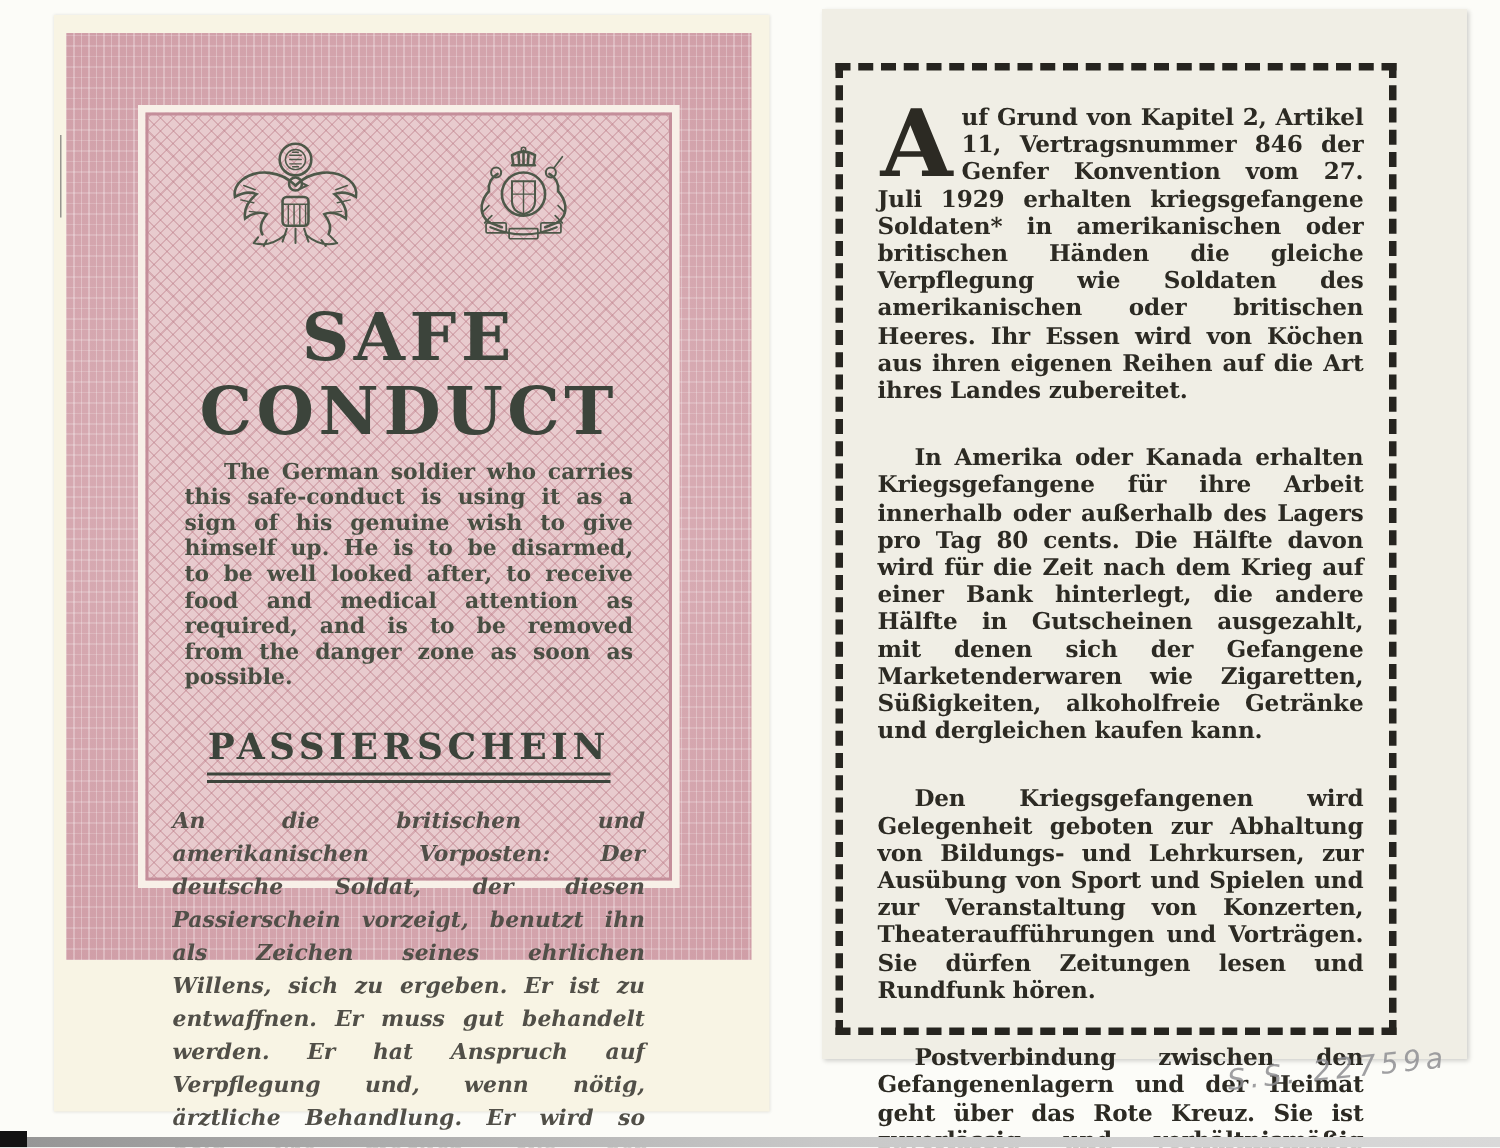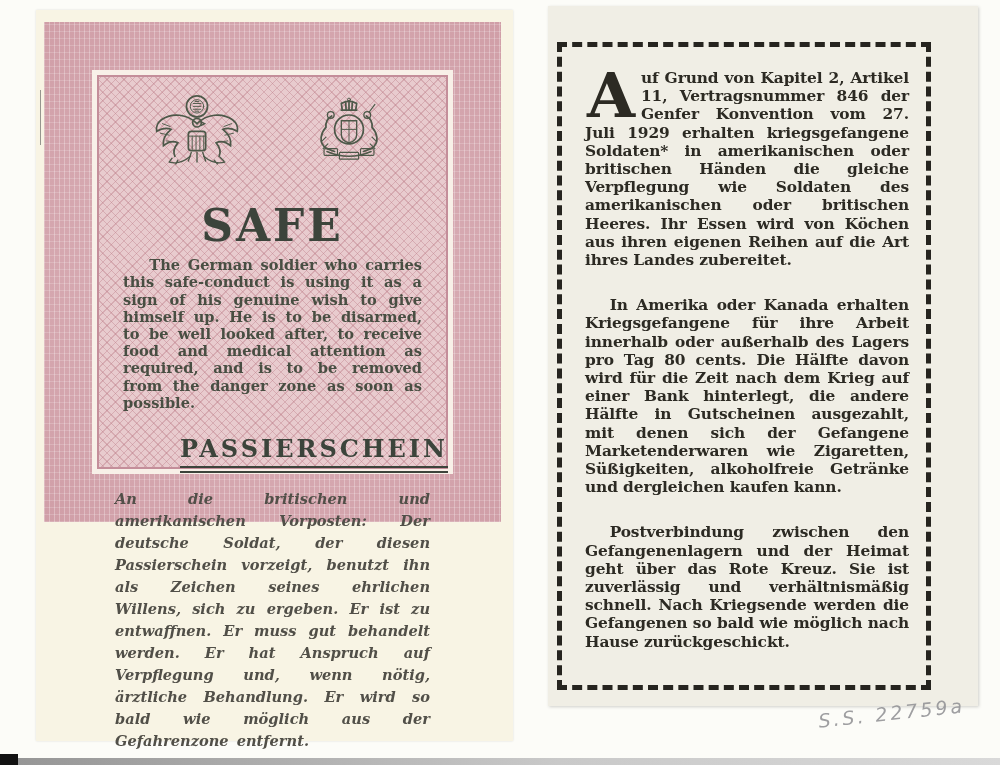--- a/index.html
+++ b/index.html
@@ -4,21 +4,21 @@
 <style>
   html,body{margin:0;padding:0;}
   body{font-family:"Liberation Serif","DejaVu Serif",serif;background:#ffffff;}
   .stage{position:relative;width:1000px;height:765px;background:#fcfcf8;overflow:hidden;}
 
   
   .sheet-left{position:absolute;left:36px;top:10px;width:477px;height:731px;
     background:#f8f4e4;box-shadow:0 0 2px rgba(0,0,0,.12);}
 
   
-  .doc-pink{position:absolute;left:8px;top:12px;width:457px;height:500px;
+  .doc-pink{position:absolute;left:8px;top:12px;width:457px;height:618px;
     background-color:#d8a9b1;
     background-image:
       repeating-linear-gradient(90deg, rgba(255,255,255,.28) 0 1px, rgba(255,255,255,0) 1px 5px),
       repeating-linear-gradient(0deg, rgba(255,255,255,.18) 0 1px, rgba(255,255,255,0) 1px 7px),
       radial-gradient(circle at 50% 50%, rgba(255,255,255,.15), rgba(150,80,95,.12));}
   .panel{position:absolute;left:48px;top:48px;right:48px;bottom:48px;
     border:5px solid #f8f0e8;
     background-color:#e8cbce;
     background-image:
       repeating-linear-gradient(45deg, rgba(186,120,132,.38) 0 1px, rgba(186,120,132,0) 1px 6px),
@@ -30,21 +30,21 @@
   .seal{width:96px;height:96px;color:#41503f;opacity:.92;}
   .seal svg{width:100%;height:100%;}
 
   .sc-title{margin-top:14px;text-align:center;color:#3c443b;
     font-family:"DejaVu Serif","Liberation Serif",serif;font-weight:bold;
     font-size:44px;line-height:1.12;letter-spacing:3px;}
   .en-par{margin:6px 26px 0;color:#484e42;
     font-family:"DejaVu Serif","Liberation Serif",serif;font-weight:bold;
     font-size:14.6px;line-height:17.2px;text-align:justify;text-indent:1.8em;
     word-spacing:1.5px;}
-  .ps-wrap{text-align:right;margin-top:23px;}
+  .ps-wrap{text-align:center;margin-top:23px;}
   .ps-title{display:inline-block;color:#3c443b;
     font-family:"DejaVu Serif","Liberation Serif",serif;font-weight:bold;
     font-size:24px;letter-spacing:3px;border-bottom:7px double #3c443b;padding-bottom:3px;}
   .de-par{margin:15px 18px 0;color:#514f48;
     font-family:"DejaVu Serif","Liberation Serif",serif;font-weight:bold;font-style:italic;
     font-size:14.6px;line-height:22px;text-align:justify;word-spacing:3px;}
 
   
   .sheet-right{position:absolute;left:548px;top:6px;width:430px;height:700px;
     background:#f0eee5;box-shadow:1px 1px 3px rgba(0,0,0,.18);}
@@ -113,40 +113,42 @@
                 <path d="M27 63 q23 10 46 0" stroke-width="1.6"></path>
                 <rect x="24" y="60" width="14" height="7" rx="1" stroke-width="1.2"></rect>
                 <rect x="62" y="60" width="14" height="7" rx="1" stroke-width="1.2"></rect>
                 <rect x="40" y="64" width="20" height="7" rx="1" stroke-width="1.2"></rect>
               </svg>
             </span>
           </div>
 
           <div class="sc-title">
             <div>SAFE</div>
+            <div>CONDUCT</div>
           </div>
 
           <p class="en-par">The German soldier who carries this safe-conduct is using it as a sign of his genuine wish to give himself up.  He is to be disarmed, to be well looked after, to receive food and medical attention as required, and is to be removed from the danger zone as soon as possible.</p>
 
           <div class="ps-wrap">
             <span class="ps-title">PASSIERSCHEIN</span>
           </div>
 
           <p class="de-par">An die britischen und amerikanischen Vorposten: Der deutsche Soldat, der diesen Passierschein vorzeigt, benutzt ihn als Zeichen seines ehrlichen Willens, sich zu ergeben.  Er ist zu entwaffnen.  Er muss gut behandelt werden.  Er hat Anspruch auf Verpflegung und, wenn nötig, ärztliche Behandlung.  Er wird so bald wie möglich aus der Gefahrenzone entfernt.</p>
 
         </div>
       </div>
     </div>
   </div>
 
   <div class="sheet-right">
     <div class="frame">
       <div class="frame-inner">
         <p class="notice-par first"><span class="drop-cap">A</span><span>uf Grund von Kapitel 2, Artikel 11, Vertragsnummer 846 der Genfer Konvention vom 27. Juli 1929 erhalten kriegsgefangene Soldaten* in amerikanischen oder britischen Händen die gleiche Verpflegung wie Soldaten des amerikanischen oder britischen Heeres.  Ihr Essen wird von Köchen aus ihren eigenen Reihen auf die Art ihres Landes zubereitet.</span></p>
         <p class="notice-par">In Amerika oder Kanada erhalten Kriegsgefangene für ihre Arbeit innerhalb oder außerhalb des Lagers pro Tag 80 cents.  Die Hälfte davon wird für die Zeit nach dem Krieg auf einer Bank hinterlegt, die andere Hälfte in Gutscheinen ausgezahlt, mit denen sich der Gefangene Marketenderwaren wie Zigaretten, Süßigkeiten, alkoholfreie Getränke und dergleichen kaufen kann.</p>
+        <p class="notice-par">Den Kriegsgefangenen wird Gelegenheit geboten zur Abhaltung von Bildungs- und Lehrkursen, zur Ausübung von Sport und Spielen und zur Veranstaltung von Konzerten, Theateraufführungen und Vorträgen.  Sie dürfen Zeitungen lesen und Rundfunk hören.</p>
         <p class="notice-par">Postverbindung zwischen den Gefangenenlagern und der Heimat geht über das Rote Kreuz.  Sie ist zuverlässig und verhältnismäßig schnell.  Nach Kriegsende werden die Gefangenen so bald wie möglich nach Hause zurückgeschickt.</p>
 
       </div>
     </div>
   </div>
 
   <div class="handnote">S.S. 22759a</div>
 
   <div class="scan-strip"></div>
   <div class="scan-corner"></div>

